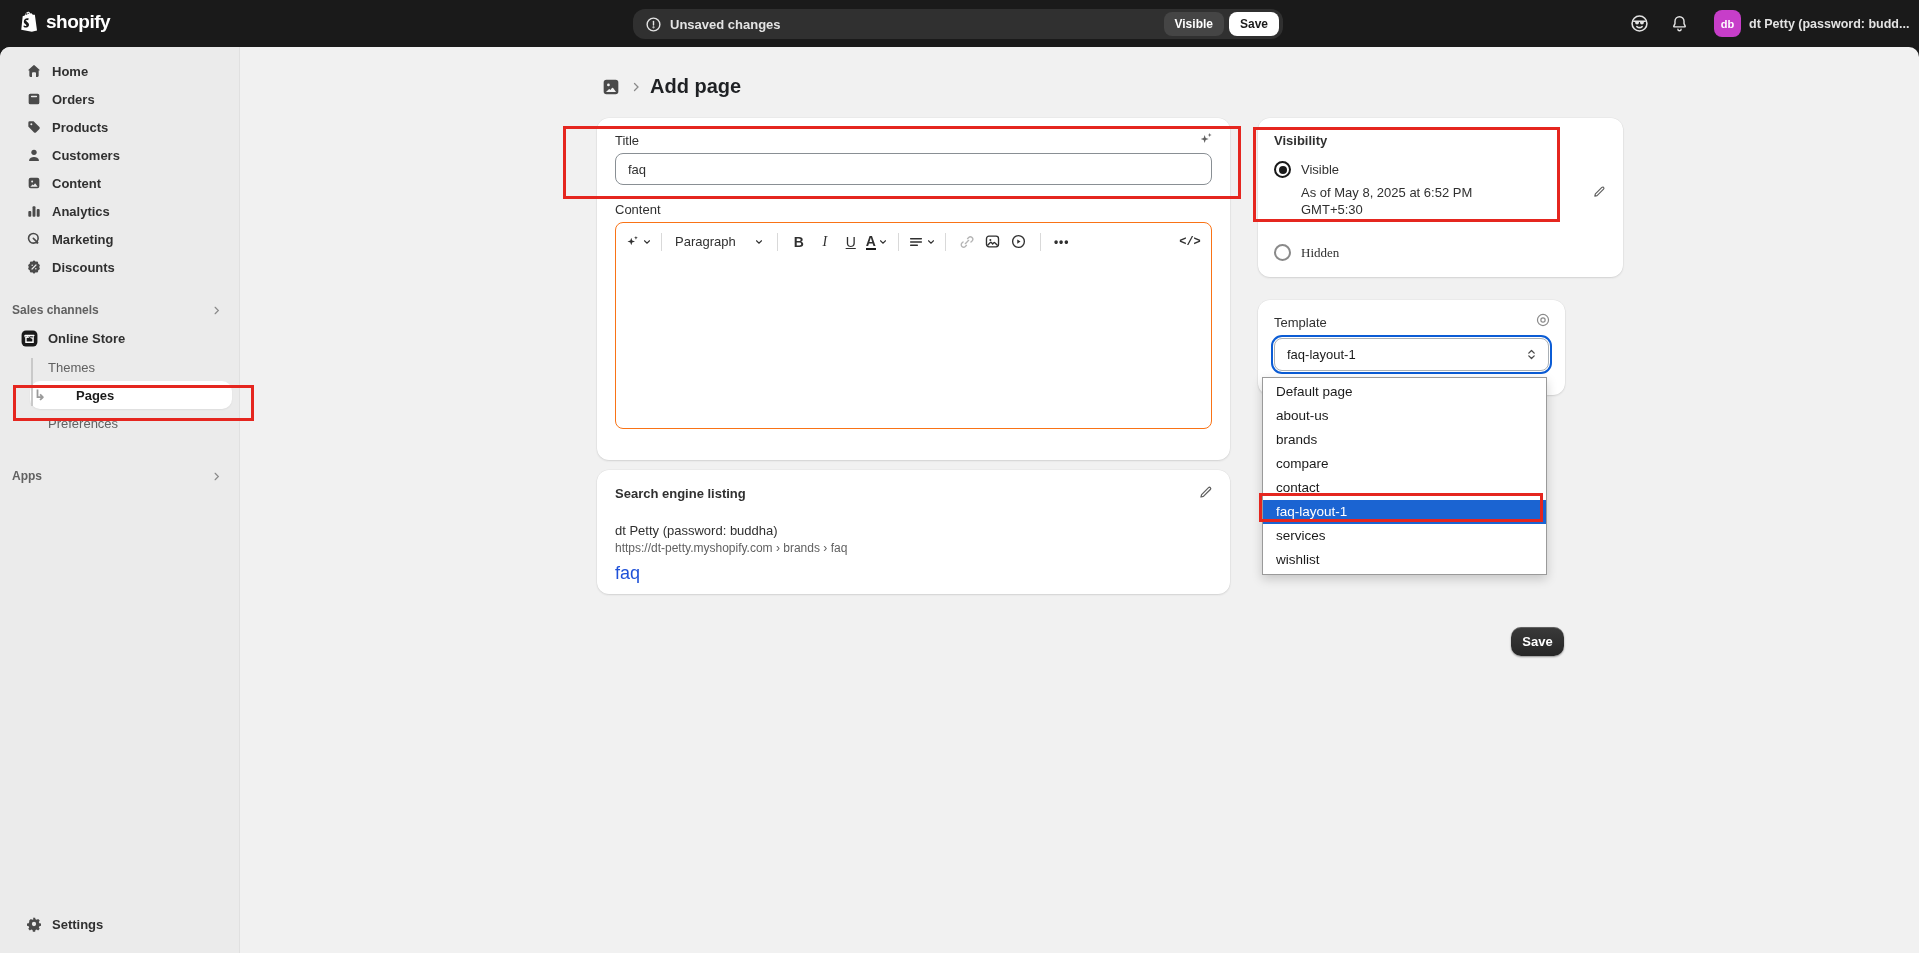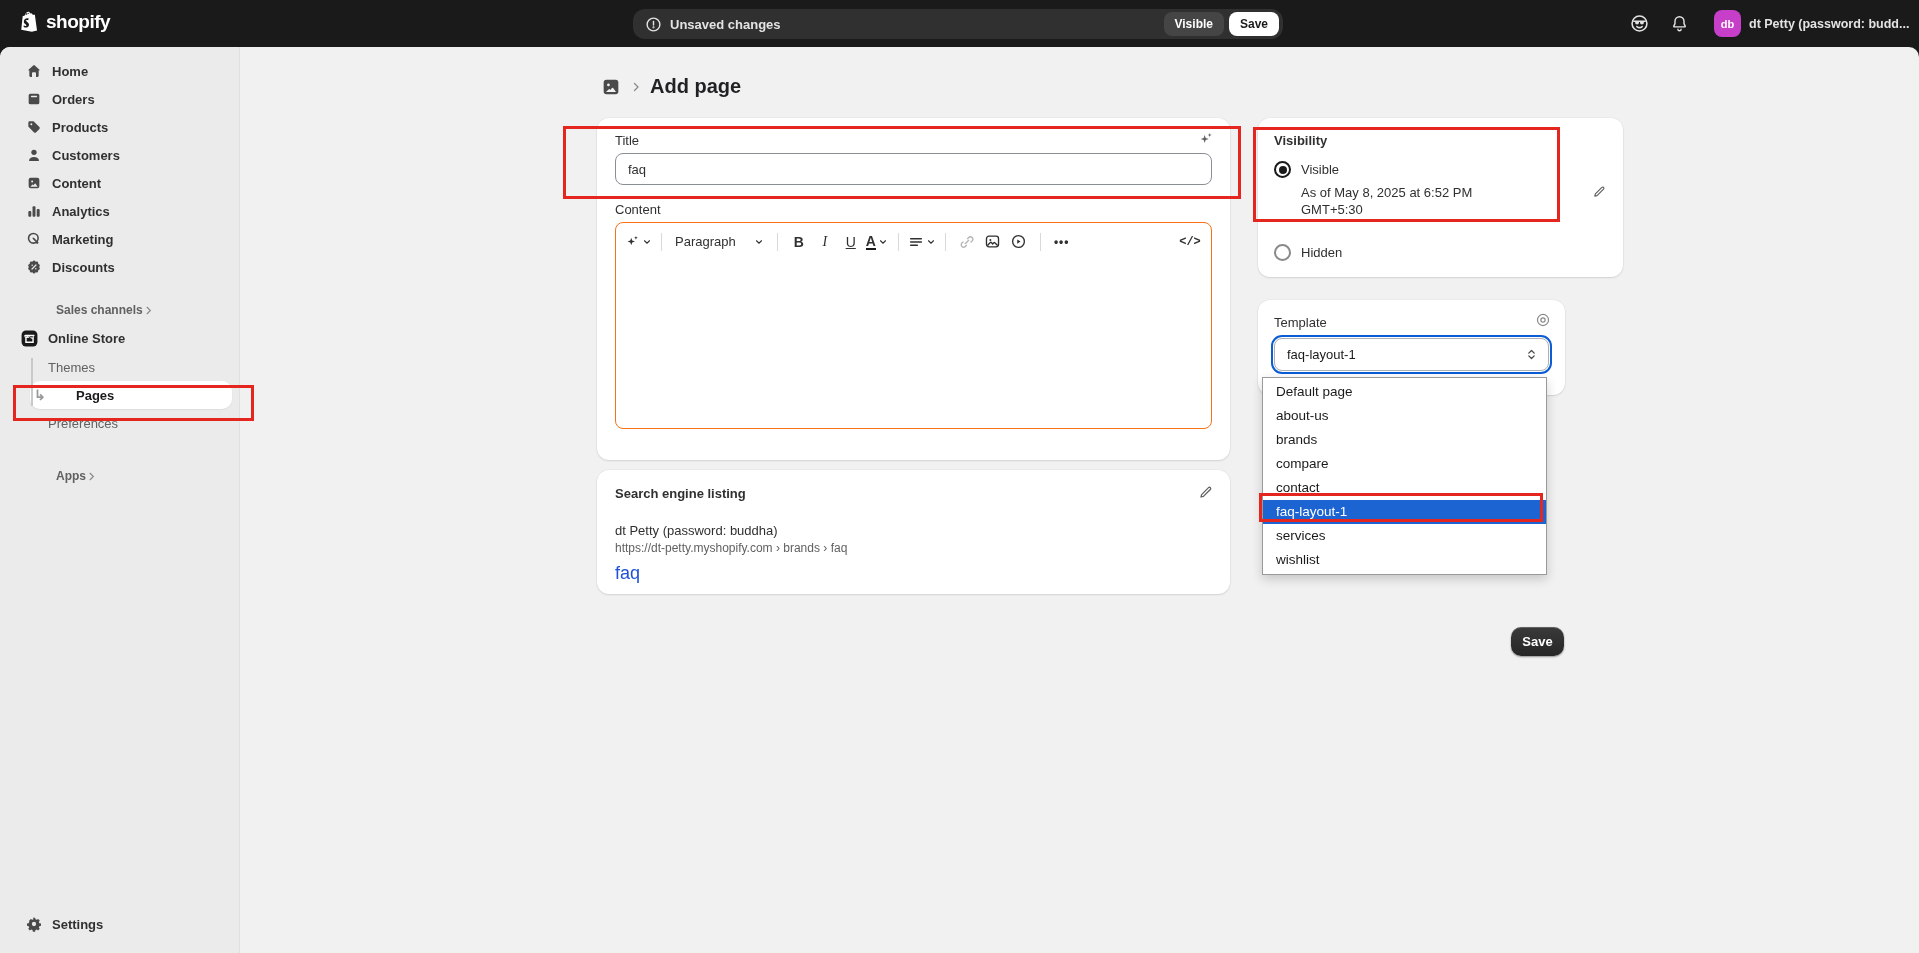--- a/index.html
+++ b/index.html
@@ -30,22 +30,22 @@
 
   
   .frame { position:absolute; top:47px; left:0; width:1919px; height:906px; background:#f1f1f1; border-radius:10px 10px 0 0; overflow:hidden; }
 
   
   .sidebar { position:absolute; top:0; left:0; width:240px; height:906px; background:#ebebeb; border-right:1px solid #e0e0e0; }
   .nav { position:absolute; top:10px; left:8px; width:224px; }
   .nav-item { height:28px; display:flex; align-items:center; gap:10px; padding:0 0 0 18px; border-radius:10px;
               font-size:13px; font-weight:600; color:#303030; cursor:pointer; }
   .nav-item .ic { width:16px; height:16px; color:#4a4a4a; flex:0 0 16px; }
-  .section-label { display:flex; align-items:center; justify-content:flex-start; padding:0 10px 0 4px;
-                   font-size:12px; font-weight:700; color:#616161; height:26px; cursor:pointer;margin-left:44px; }
+  .section-label { display:flex; align-items:center; justify-content:space-between; padding:0 10px 0 4px;
+                   font-size:12px; font-weight:700; color:#616161; height:26px; cursor:pointer; }
   .sec-sales { margin-top:16px; }
   .chev { color:#8a8a8a; }
   .store-item { height:30px; display:flex; align-items:center; gap:9px; padding-left:12px; font-size:13px; font-weight:600; color:#303030; cursor:pointer; }
   .sub-item { height:28px; display:flex; align-items:center; padding-left:40px; font-size:13px; color:#616161; font-weight:500; border-radius:10px; cursor:pointer; }
   .sub-item.active { background:#fff; color:#1a1a1a; font-weight:700; padding-left:46px; position:relative;
                      box-shadow:0 1px 2px rgba(0,0,0,0.06); margin-left:22px; }
   .sub-arrow { position:absolute; left:4px; top:6px; color:#9a9a9a; font-size:14px; }
   .connector { position:absolute; left:31px; top:311px; width:1.5px; height:48px; background:#c9c9c9; }
   .sec-apps { margin-top:26px; }
   .settings-row { position:absolute; left:8px; bottom:14px; width:224px; height:30px; display:flex; align-items:center; gap:10px;
@@ -90,21 +90,21 @@
   
   .card-vis { left:1258px; top:71px; width:365px; height:159px; padding:15px 16px; }
   .vis-header { font-size:13px; font-weight:700; color:#303030; }
   .radio-row { display:flex; align-items:center; gap:10px; margin-top:13px; cursor:pointer; }
   .radio-outer { width:17px; height:17px; border-radius:50%; border:2px solid #8a8a8a; background:#fff; flex:0 0 17px; }
   .radio-outer.checked { border:2.5px solid #1a1a1a; display:flex; align-items:center; justify-content:center; }
   .radio-dot { width:8px; height:8px; border-radius:50%; background:#1a1a1a; }
   .radio-label { font-size:13px; font-weight:500; color:#303030; }
   .vis-note { margin:6px 0 0 27px; font-size:13px; color:#303030; line-height:17px; width:200px; }
   .vis-pencil { position:absolute; right:16px; top:66px; width:15px; height:15px; color:#616161; cursor:pointer; }
-  .radio-hidden { margin-top:26px; }
+  .radio-hidden { margin-top:26px;font-family:Liberation Serif, serif; }
 
   .card-tpl { left:1258px; top:253px; width:307px; height:95px; padding:15px 16px; }
   .tpl-header { font-size:13px; font-weight:500; color:#303030; }
   .view-btn { position:absolute; right:14px; top:12px; width:16px; height:16px; color:#8a8a8a; cursor:pointer; }
   .tpl-select { margin-top:8px; height:33px; border:1px solid #aab0b5; outline:2px solid #0b5cd5; outline-offset:1px;
                 border-radius:8px; background:#fff; display:flex; align-items:center; justify-content:space-between;
                 padding:0 10px 0 12px; font-size:13px; color:#1a1a1a; cursor:pointer; }
   .updown { width:13px; height:13px; color:#4a4a4a; }
 
   .dropdown { position:absolute; left:1262px; top:330px; width:285px; background:#fff; border:1px solid #9a9a9a;

